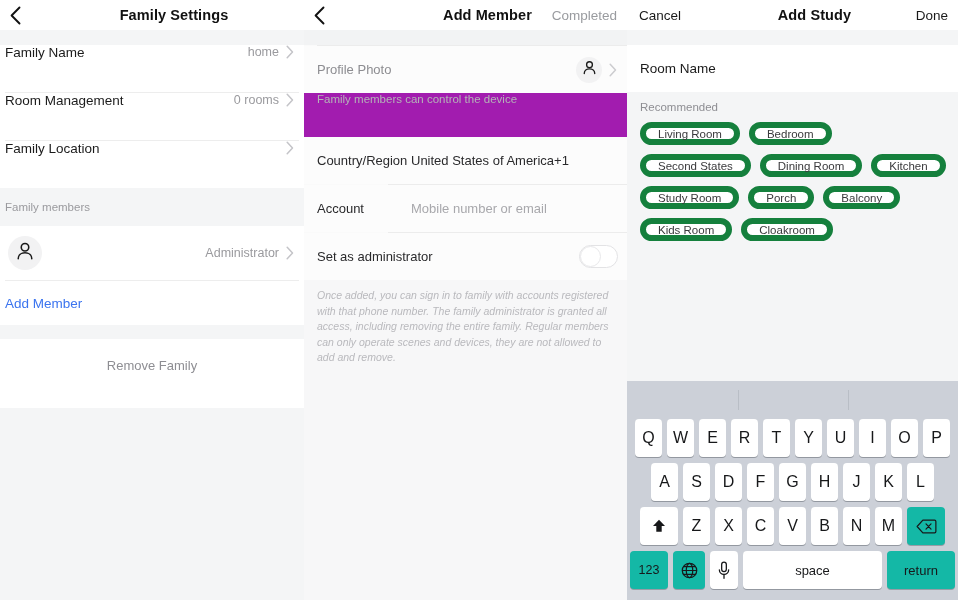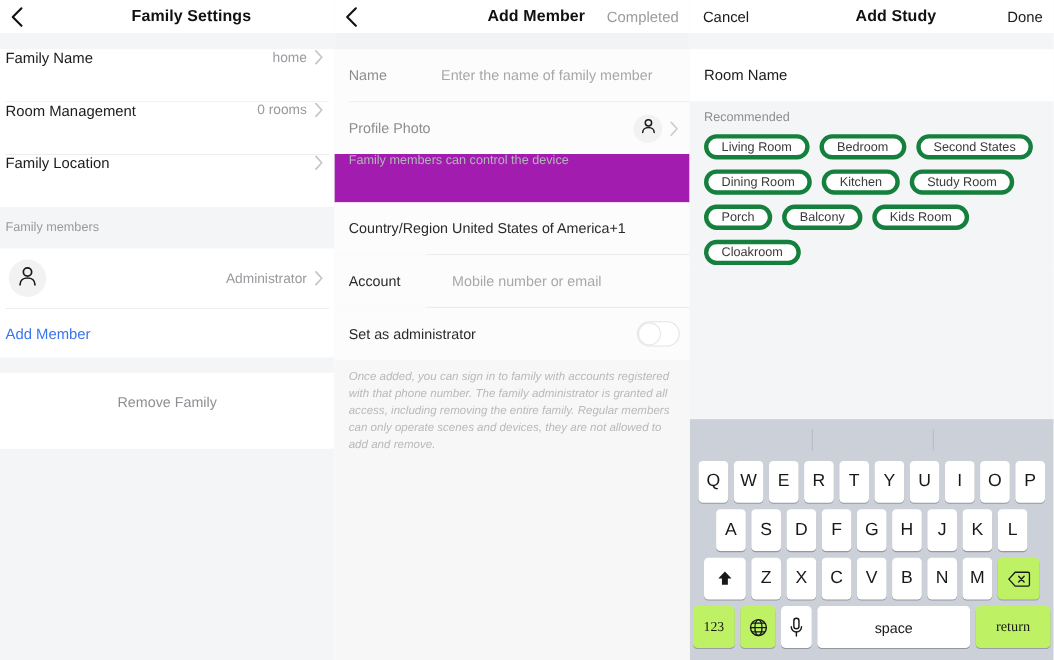--- a/index.html
+++ b/index.html
@@ -255,21 +255,21 @@
     color: #8e8e93;
     margin-bottom: 9px;
   }
   .chips {
     display: flex;
     flex-wrap: wrap;
     gap: 9px 9px;
   }
   .chip {
     background: #ffffff;
-    border: 4px solid #15803d;
+    border: 6px solid #15803d;
     border-radius: 14px;
     height: 23px;
     padding: 0 12px;
     display: flex;
     align-items: center;
     font-size: 11.5px;
     color: #3a3a3c;
     box-sizing: border-box;
   }
   .r-gap { background: #f4f5f6; flex: 1; }
@@ -306,23 +306,22 @@
     flex: none;
     display: flex;
     align-items: center;
     justify-content: center;
     font-size: 16px;
     color: #17181a;
     box-shadow: 0 1px 0 rgba(100,105,115,.55);
     box-sizing: border-box;
   }
   .key.grey {
-    background: #bef264;
+    background: #14b8a6;
     box-shadow: 0 1px 0 rgba(100,105,115,.5);
-    font-family: Liberation Serif, serif;
   }
   .key.wide-shift  { width: 38px; }
   .key.wide-del    { width: 38px; }
   .key.k123        { width: 38px; font-size: 12.5px; }
   .key.kglobe      { width: 32px; }
   .key.kmic        { width: 28px; }
   .key.kspace      { flex: 1; font-size: 13px; }
   .key.kreturn     { width: 68px; font-size: 13px; }
   .krow.r2 { padding: 0 14px; }
   .krow.r3 { padding: 0 0px; }
@@ -425,24 +424,20 @@
             <polyline points="9.5,1.5 1.6,9.5 9.5,17.5" fill="none" stroke="#111" stroke-width="1.9" stroke-linecap="round" stroke-linejoin="round"></polyline>
           </svg>
         </span>
       </div>
       <div class="nav-title">Add Member</div>
       <div class="nav-right-text muted">Completed</div>
     </div>
 
     <div class="gapbar" style="background:#f2f3f4;"></div>
 
-    <div class="m-row white">
-      <span class="m-label">Name</span>
-      <span class="m-placeholder">Enter the name of family member</span>
-    </div>
     <div class="m-sep"></div>
 
     <div class="m-row white">
       <span class="m-label">Profile Photo</span>
       <span class="avatar" style="margin-left:auto;width:26px;height:26px;">
         <span>
           <svg width="17" height="17" viewBox="0 0 24 24">
             <circle cx="12" cy="8" r="4.1" fill="none" stroke="#1a1a1a" stroke-width="1.9"></circle>
             <path d="M4.6 20.5c0-4.2 3.4-6.6 7.4-6.6s7.4 2.4 7.4 6.6" fill="none" stroke="#1a1a1a" stroke-width="1.9" stroke-linecap="round"></path>
           </svg>

